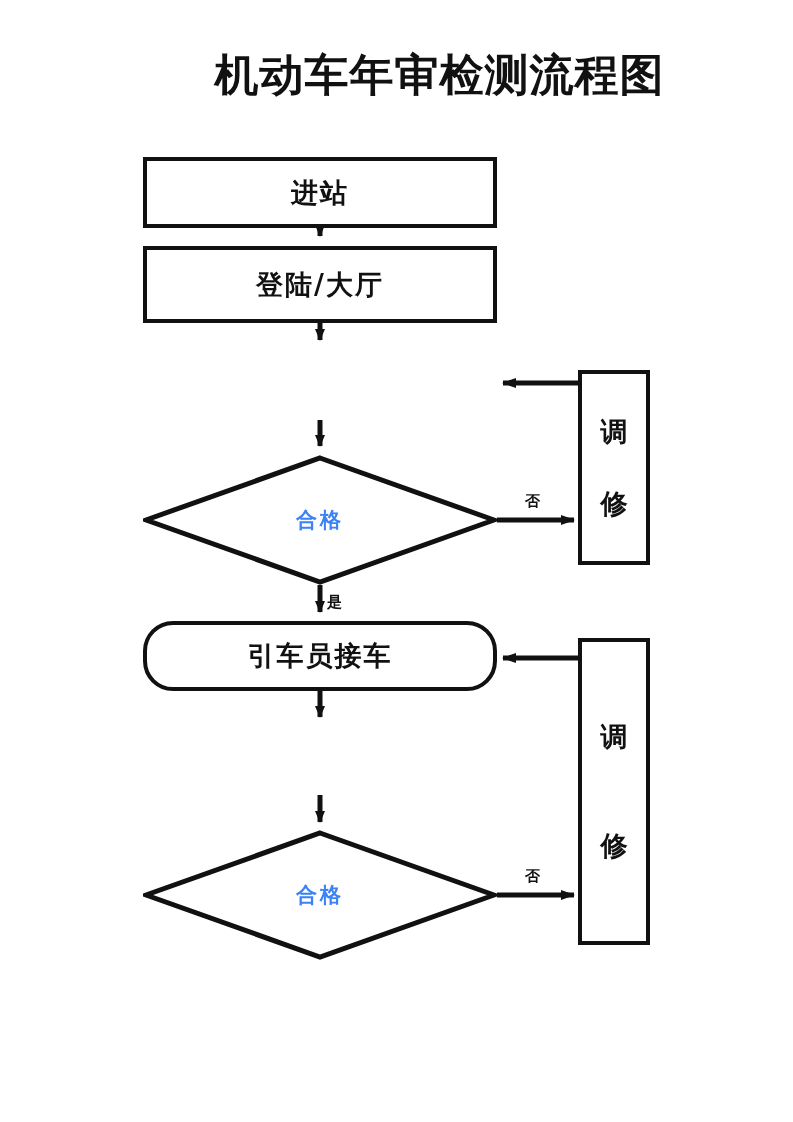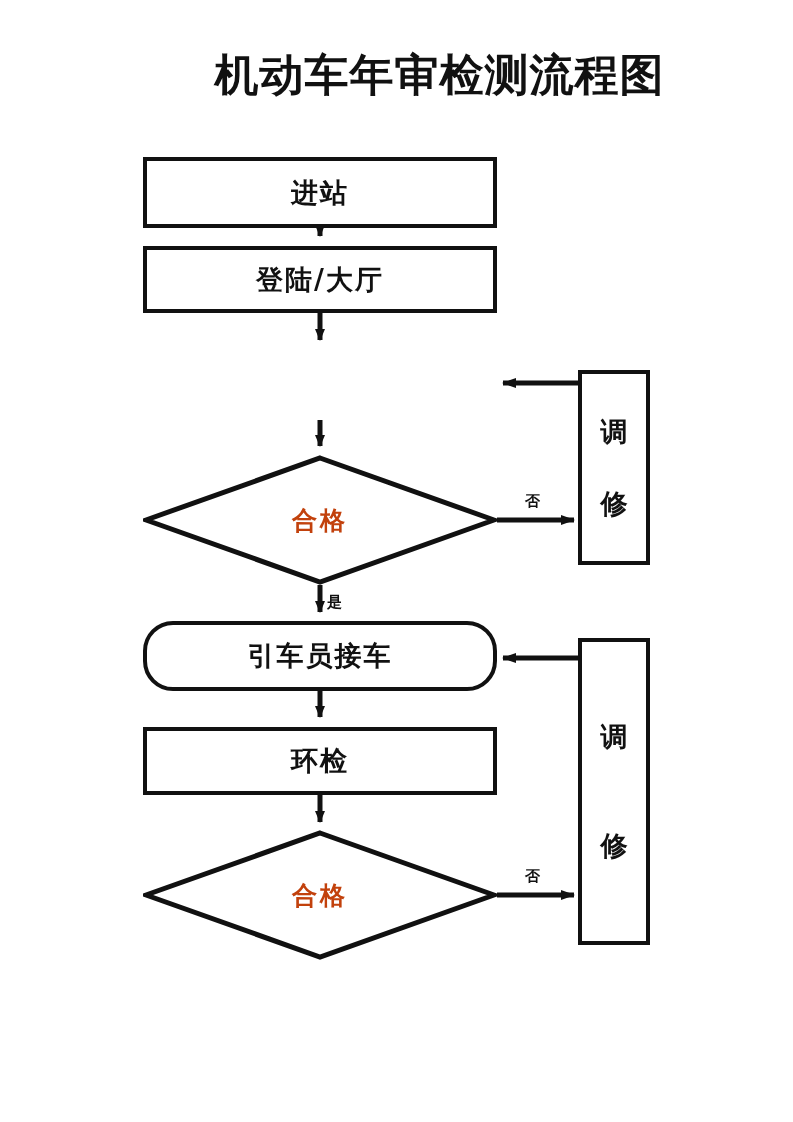--- a/index.html
+++ b/index.html
@@ -65,23 +65,23 @@
   .decision-label {
     position: absolute;
     left: 0; top: 0;
     width: 100%;
     height: 100%;
     display: flex;
     align-items: center;
     justify-content: center;
     font-family: "DejaVu Serif", "Liberation Serif", serif;
     font-weight: 700;
-    font-size: 25px;
+    font-size: 21px;
     letter-spacing: 3px;
-    color: #c2410c;
+    color: #3b82f6;
     pointer-events: none;
   }
 
   .edge-label {
     position: absolute;
     font-family: "DejaVu Serif", "Liberation Serif", serif;
     font-weight: 700;
     font-size: 15px;
     color: #111111;
     white-space: nowrap;
@@ -136,39 +136,36 @@
       <line x1="497" y1="895" x2="574" y2="895" marker-end="url(#ah-right)"></line>
 
       <path d="M578,658 L503,658" marker-end="url(#ah-left)"></path>
     </g>
   </svg>
 
   <div class="node" style="left:143px; top:141px; width:354px; height:71px;margin-top:16px;">
     <span>进站</span>
   </div>
 
-  <div class="node" style="left:143px; top:246px; width:354px; height:67px;">
+  <div class="node" style="left:143px; top:246px; width:354px; height:77px;">
     <span>登陆/大厅</span>
   </div>
 
 
   <div class="decision" style="left:143px; top:455px; width:354px; height:130px;">
     <svg width="354" height="130" viewBox="0 0 354 130" xmlns="http://www.w3.org/2000/svg">
       <polygon points="177,3 351,65 177,127 3,65" fill="#ffffff" stroke="#111111" stroke-width="5" stroke-linejoin="miter"></polygon>
     </svg>
     <div class="decision-label">合格</div>
   </div>
 
   <div class="node" style="left:143px; top:621px; width:354px; height:70px;border-radius:30px;">
     <span>引车员接车</span>
   </div>
 
-  <div class="node" style="left:143px; top:727px; width:354px; height:68px;">
-    <span>环检</span>
-  </div>
 
   <div class="decision" style="left:143px; top:830px; width:354px; height:130px;">
     <svg width="354" height="130" viewBox="0 0 354 130" xmlns="http://www.w3.org/2000/svg">
       <polygon points="177,3 351,65 177,127 3,65" fill="#ffffff" stroke="#111111" stroke-width="5" stroke-linejoin="miter"></polygon>
     </svg>
     <div class="decision-label">合格</div>
   </div>
 
   <div class="node node-vertical" style="left:578px; top:370px; width:72px; height:195px;">
     <span>调</span>

